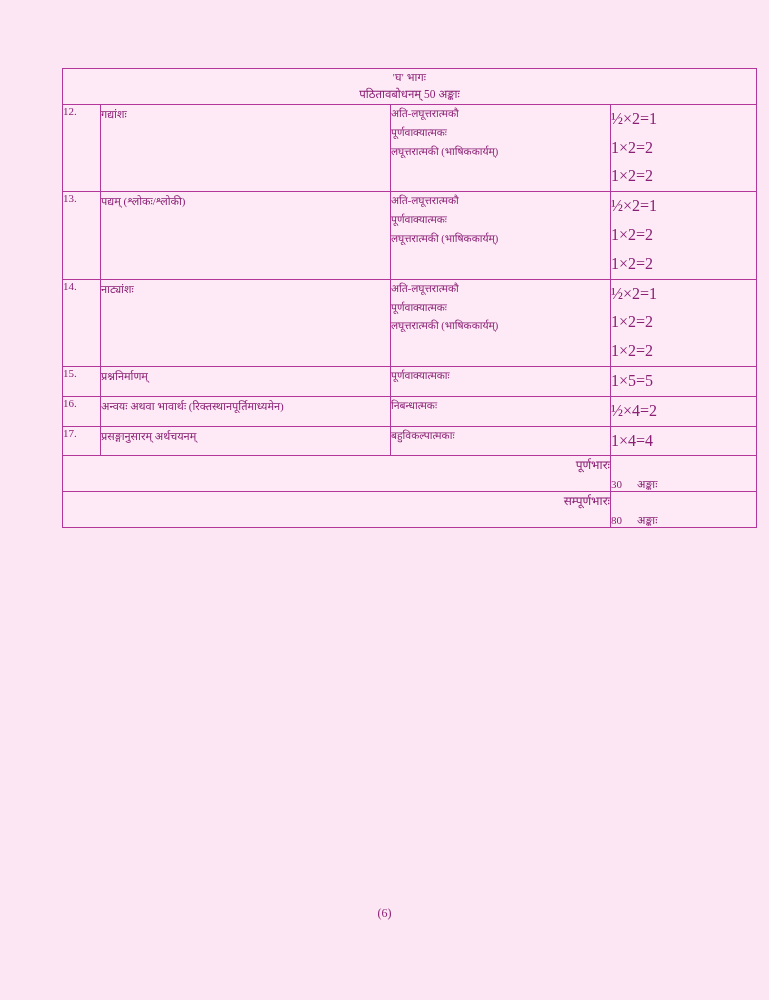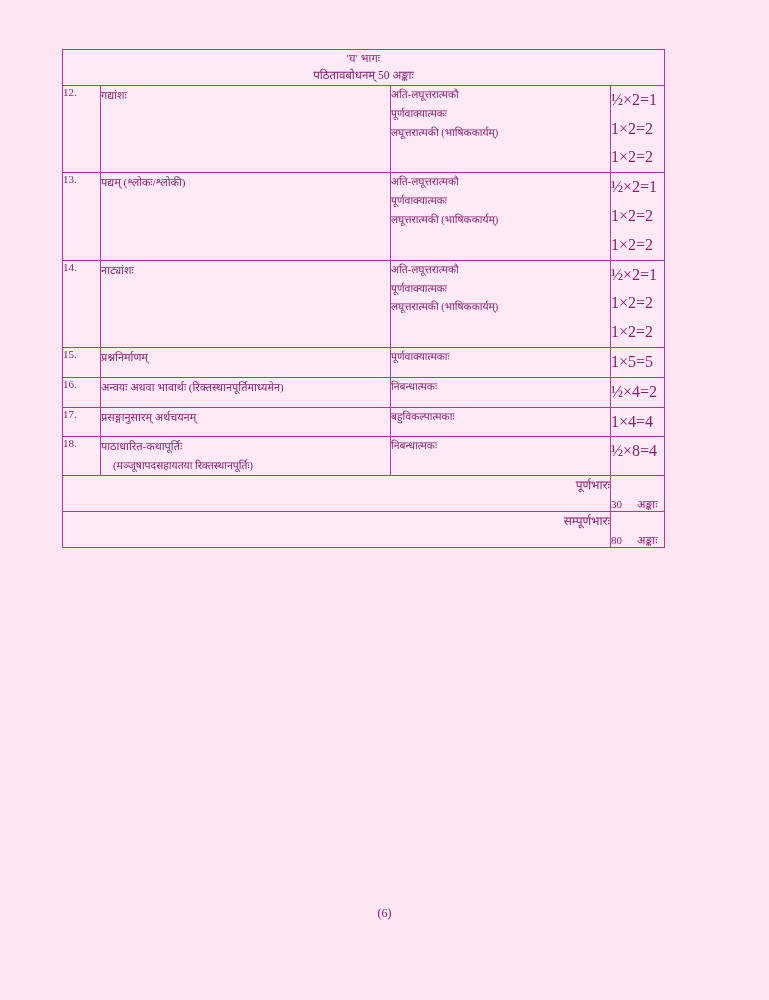--- a/index.html
+++ b/index.html
@@ -18,22 +18,22 @@
   .page {
     position: absolute;
     left: 0;
     top: 0;
     width: 769px;
     height: 1000px;
   }
   .sheet {
     position: absolute;
     left: 62px;
-    top: 49px;
-    width: 603px;
+    top: 68px;
+    width: 695px;
   }
   table.marks {
     border-collapse: collapse;
     width: 100%;
     table-layout: fixed;
     background: #fdeaf6;
   }
   table.marks td {
     border: 1px solid #b3379a;
     padding: 0;
@@ -220,33 +220,20 @@
             <span>प्रसङ्गानुसारम् अर्थचयनम्</span>
           </td>
           <td class="type">
             <span class="ln">बहुविकल्पात्मकाः</span>
           </td>
           <td class="marksx">
             <span class="ln">1×4=4</span>
           </td>
         </tr>
 
-        <tr>
-          <td class="sn">18.</td>
-          <td class="topic">
-            <span>पाठाधारित-कथापूर्तिः</span>
-            <span class="sub">(मञ्जूषापदसहायतया रिक्तस्थानपूर्तिः)</span>
-          </td>
-          <td class="type">
-            <span class="ln">निबन्धात्मकः</span>
-          </td>
-          <td class="marksx">
-            <span class="ln">½×8=4</span>
-          </td>
-        </tr>
 
         <tr>
           <td class="total-label" colspan="3">पूर्णभारः</td>
           <td class="total-value">
             <span class="num">30</span><span class="nb">अङ्काः</span>
           </td>
         </tr>
 
         <tr>
           <td class="total-label" colspan="3">सम्पूर्णभारः</td>

